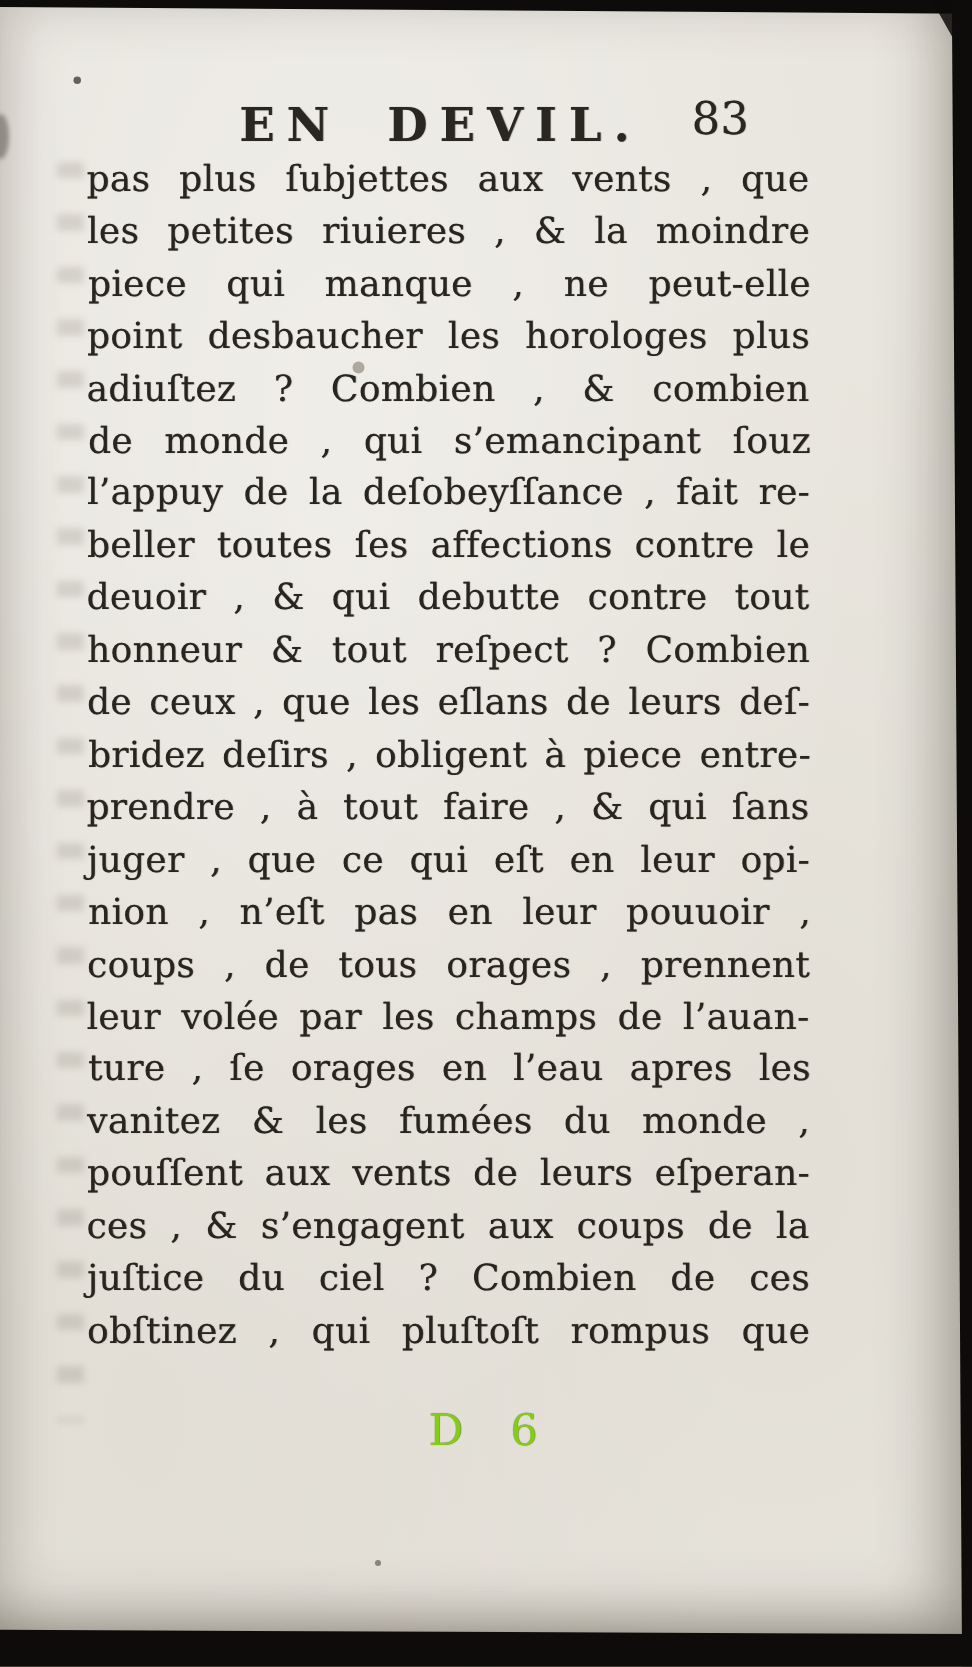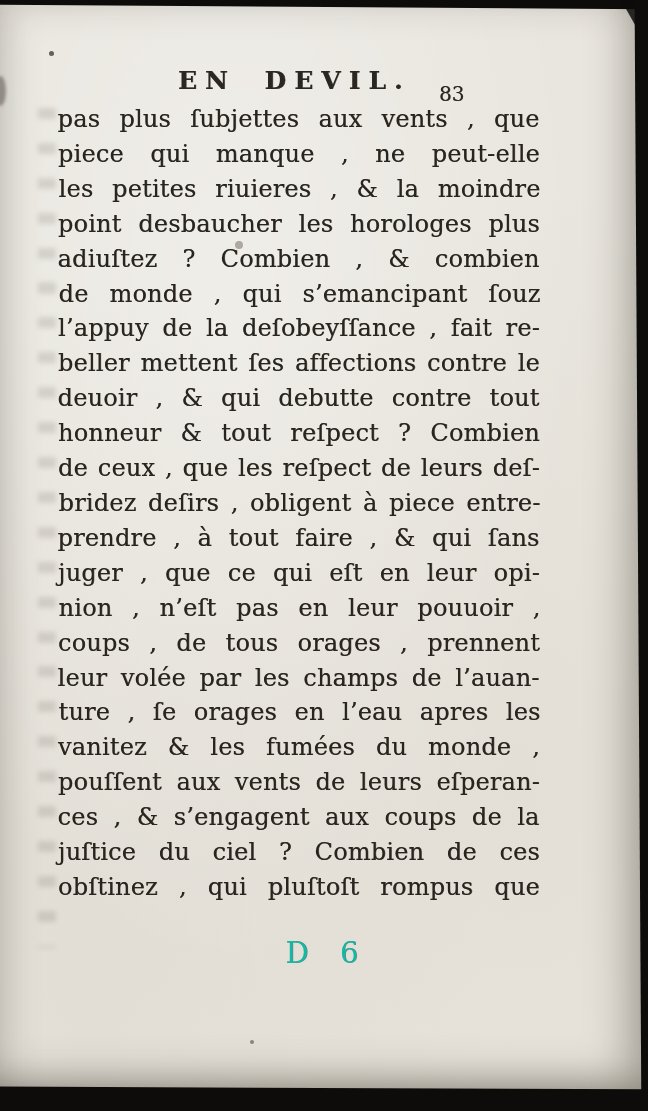--- a/index.html
+++ b/index.html
@@ -93,33 +93,32 @@
   .header {
     position: absolute;
     top: 62px; left: 57px;
     width: 484px; height: 38px;
     color: #2a2620;
   }
   .running-title {
     position: absolute;
     left: 50%; top: 4px;
     transform: translateX(-52%);
-    font-size: 25px;
+    font-size: 31px;
     font-weight: bold;
     letter-spacing: 8px;
     word-spacing: 12px;
     white-space: nowrap;
     text-shadow: 0.4px 0.3px 0.6px rgba(40,35,28,0.55);
   }
   .page-number {
     position: absolute;
-    left: 382px; top: 0;
-    font-size: 20px;
+    left: 404px; top: 0;
+    font-size: 30px;
     text-shadow: 0.4px 0.3px 0.6px rgba(40,35,28,0.55);
-    margin-top: 20px;
   }
 
   
   .text-block {
     position: absolute;
     left: 58px; top: 102px;
     width: 482px;
     color: #28241e;
   }
   .line {
@@ -139,21 +138,21 @@
   
   .footer {
     position: absolute;
     top: 936px; left: 57px;
     width: 484px;
     padding-left: 46px;
     box-sizing: border-box;
     text-align: center;
     font-size: 29px;
     word-spacing: 22px;
-    color: #14b8a6;
+    color: #84cc16;
     text-shadow: 0.4px 0.3px 0.6px rgba(40,35,28,0.55);
   }
 </style>
 </head>
 <body>
 
 <div class="scan">
   <div class="paper"></div>
 
   <div class="ghost-strip"></div>
@@ -162,30 +161,30 @@
   <div class="speck speck-b"></div>
   <div class="speck speck-c"></div>
 
   <div class="header">
     <span class="running-title">EN DEVIL.</span>
     <span class="page-number">83</span>
   </div>
 
   <div class="text-block">
     <div class="line">pas plus ſubjettes aux vents , que</div>
+    <div class="line">les petites riuieres , &amp; la moindre</div>
     <div class="line">piece qui manque , ne peut-elle</div>
-    <div class="line">les petites riuieres , &amp; la moindre</div>
     <div class="line">point desbaucher les horologes plus</div>
     <div class="line">adiuſtez ? Combien , &amp; combien</div>
     <div class="line">de monde , qui s’emancipant ſouz</div>
     <div class="line">l’appuy de la deſobeyſſance , fait re-</div>
-    <div class="line">beller mettent ſes affections contre le</div>
+    <div class="line">beller toutes ſes affections contre le</div>
     <div class="line">deuoir , &amp; qui debutte contre tout</div>
     <div class="line">honneur &amp; tout reſpect ? Combien</div>
-    <div class="line">de ceux , que les reſpect de leurs deſ-</div>
+    <div class="line">de ceux , que les eſlans de leurs deſ-</div>
     <div class="line">bridez deſirs , obligent à piece entre-</div>
     <div class="line">prendre , à tout faire , &amp; qui ſans</div>
     <div class="line">juger , que ce qui eſt en leur opi-</div>
     <div class="line">nion , n’eſt pas en leur pouuoir ,</div>
     <div class="line">coups , de tous orages , prennent</div>
     <div class="line">leur volée par les champs de l’auan-</div>
     <div class="line">ture , ſe orages en l’eau apres les</div>
     <div class="line">vanitez &amp; les fumées du monde ,</div>
     <div class="line">pouſſent aux vents de leurs eſperan-</div>
     <div class="line">ces , &amp; s’engagent aux coups de la</div>

